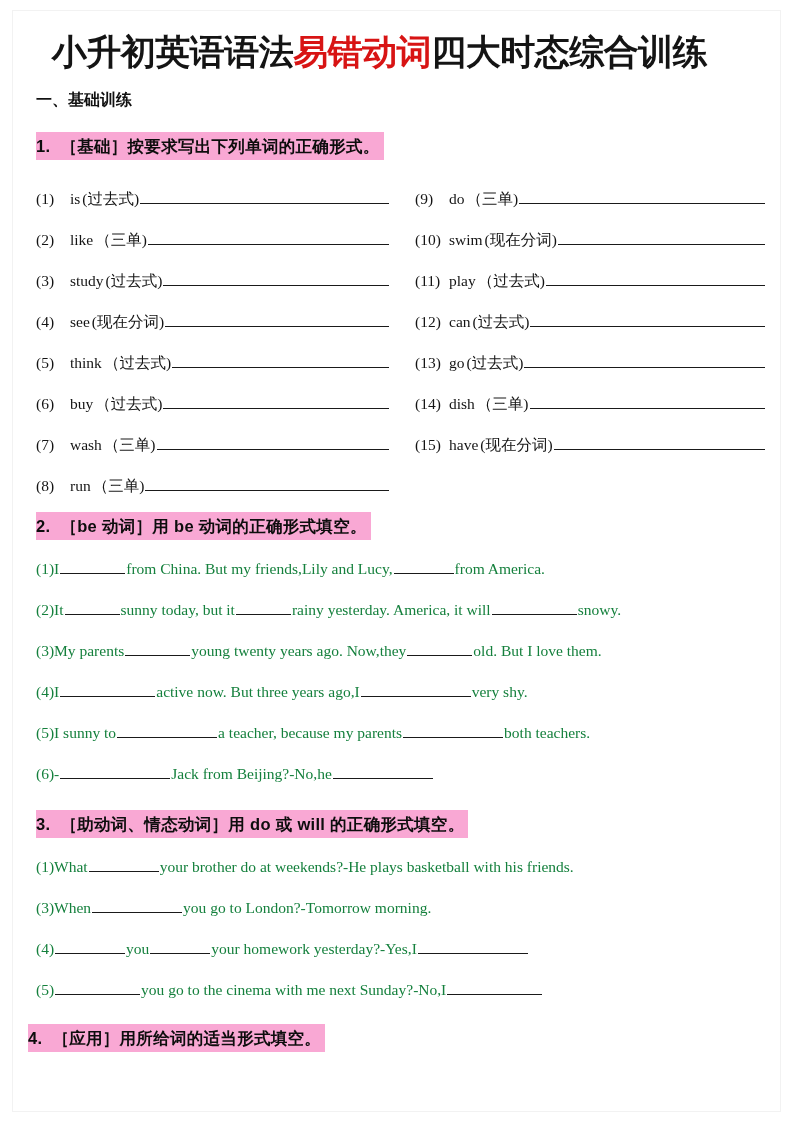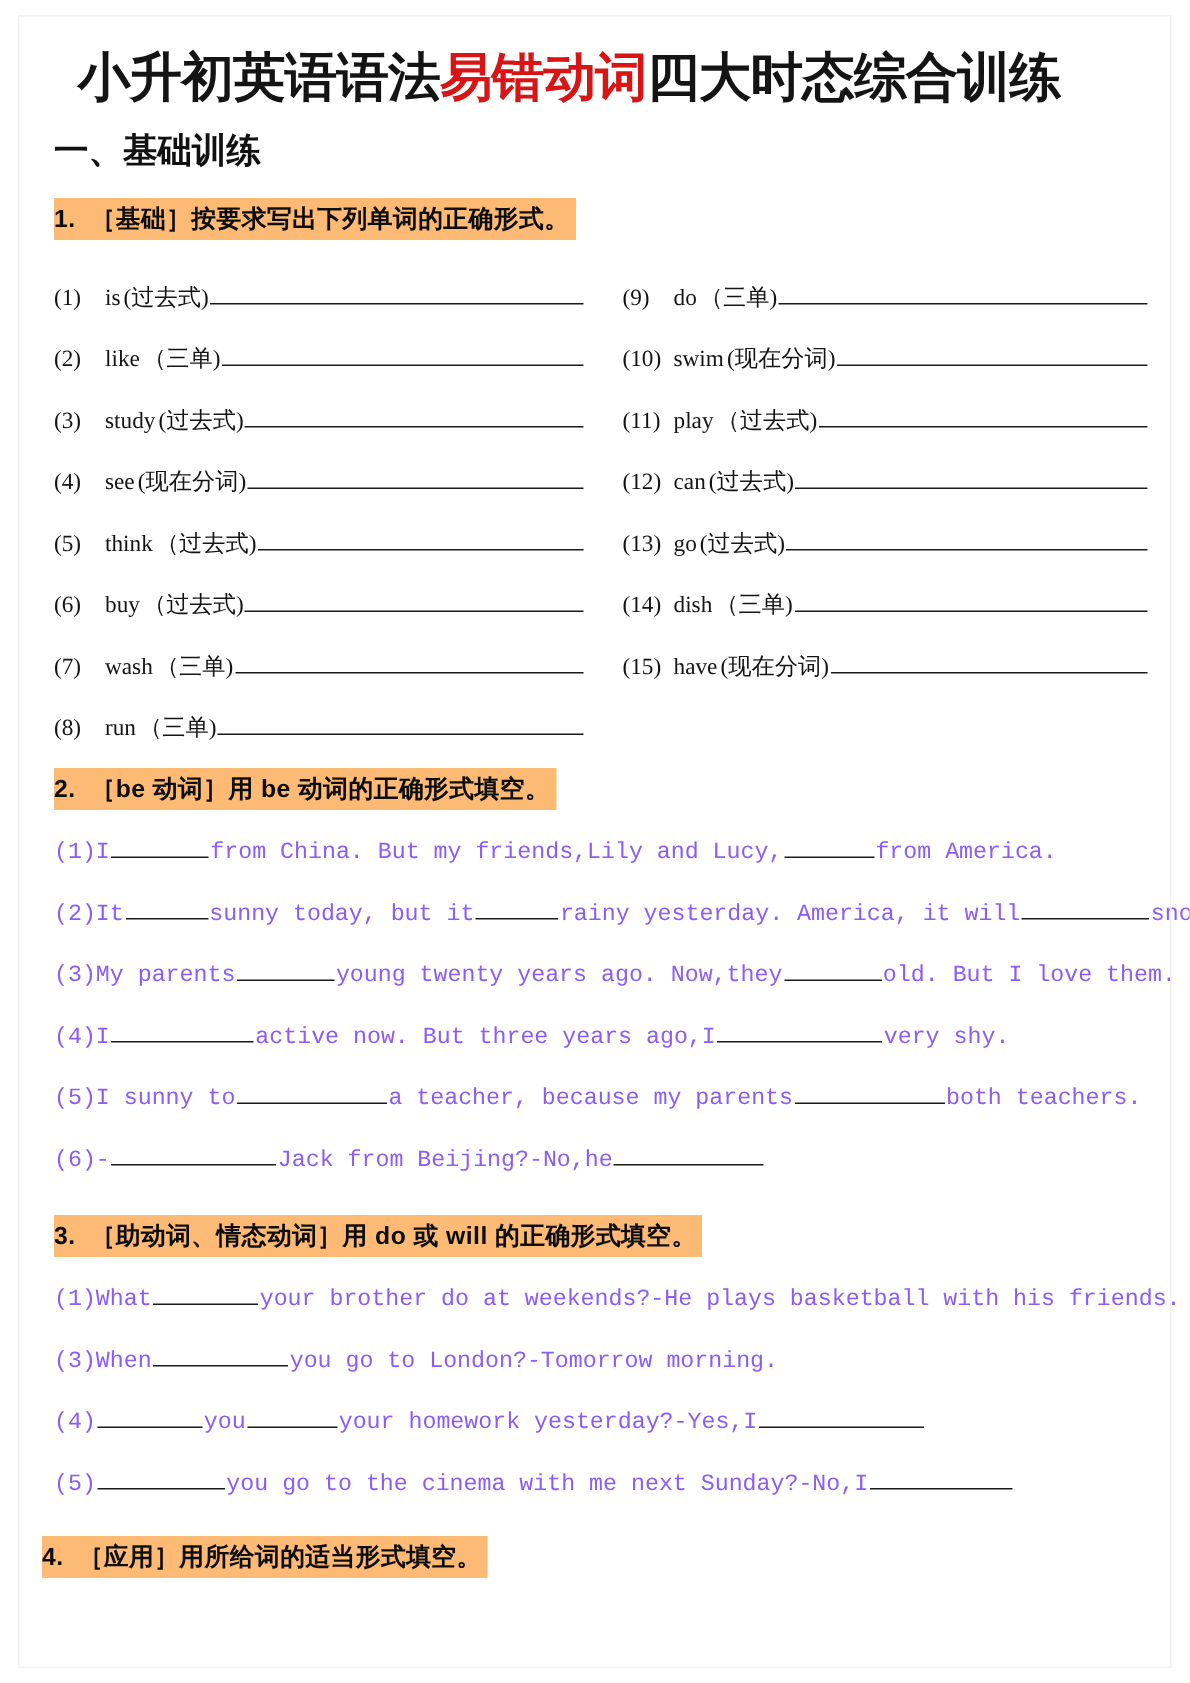--- a/index.html
+++ b/index.html
@@ -48,34 +48,34 @@
   }
   .doc-title .hl {
     color: #d81414;
   }
 
   
   .part-heading {
     margin: 14px 0 0 36px;
     font-family: "Liberation Sans", "DejaVu Sans", sans-serif;
     font-weight: bold;
-    font-size: 23px;
+    font-size: 16px;
     line-height: 24px;
     color: #111111;
   }
 
   
   .sec-heading {
     margin: 0;
     font-family: "Liberation Sans", "DejaVu Sans", sans-serif;
     font-weight: bold;
     font-size: 16.5px;
     line-height: 26px;
     color: #0d0d0d;
-    background: #fdba74;
+    background: #f9a8d4;
     display: inline-block;
     padding: 1px 4px 1px 0;
     letter-spacing: 0.3px;
   }
   .sec-heading .num { margin-right: 10px; }
   .sec-wrap { padding-left: 36px; }
 
   
   .ex1 {
     margin-top: 18px;
@@ -114,25 +114,25 @@
     margin-right: 26px;
     min-width: 60px;
   }
   .q1.wide .blank { margin-right: 6px; }
 
   
   .fill-list {
     padding: 0 18px 0 36px;
   }
   .fill {
-    font-family: Liberation Mono, monospace;
+    font-family: Liberation Serif, serif;
     font-size: 15.5px;
     line-height: 41px;
     white-space: nowrap;
-    color: #8b5cf6;
+    color: #15803d;
   }
   .fill .u {
     display: inline-block;
     border-bottom: 1.3px solid #1a1a1a;
     height: 12px;
     vertical-align: baseline;
     margin: 0 1px;
   }
   .u.w55  { width: 55px; }
   .u.w60  { width: 60px; }

